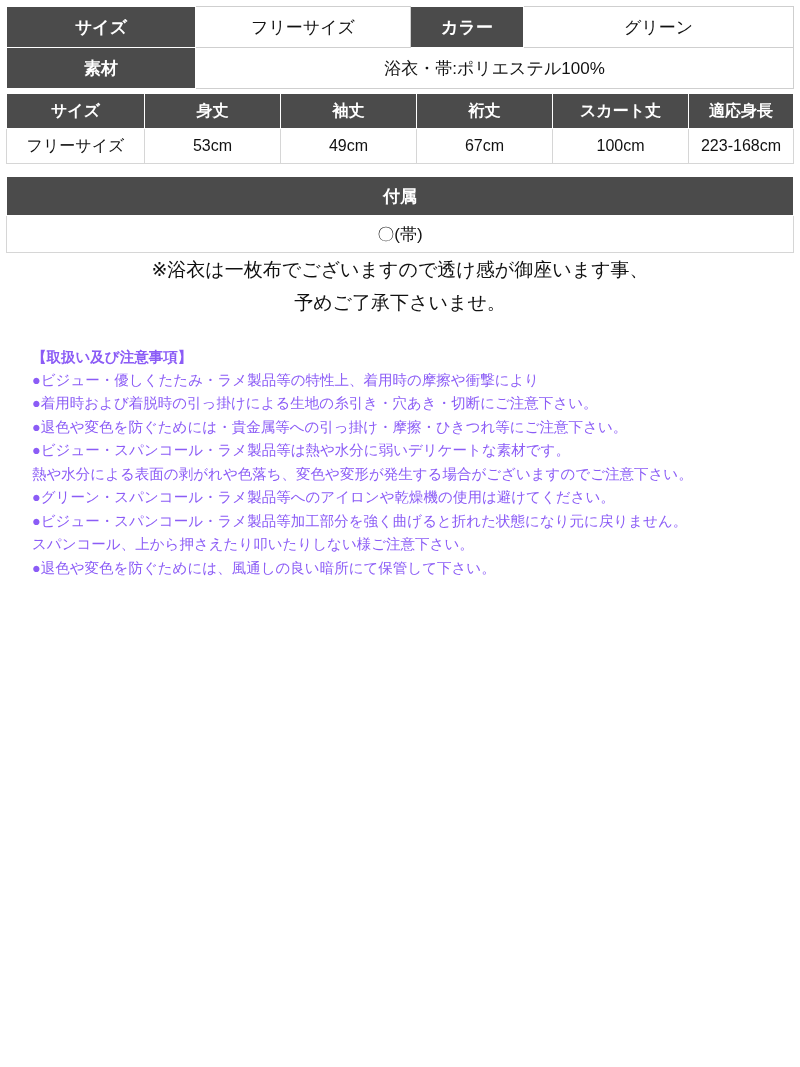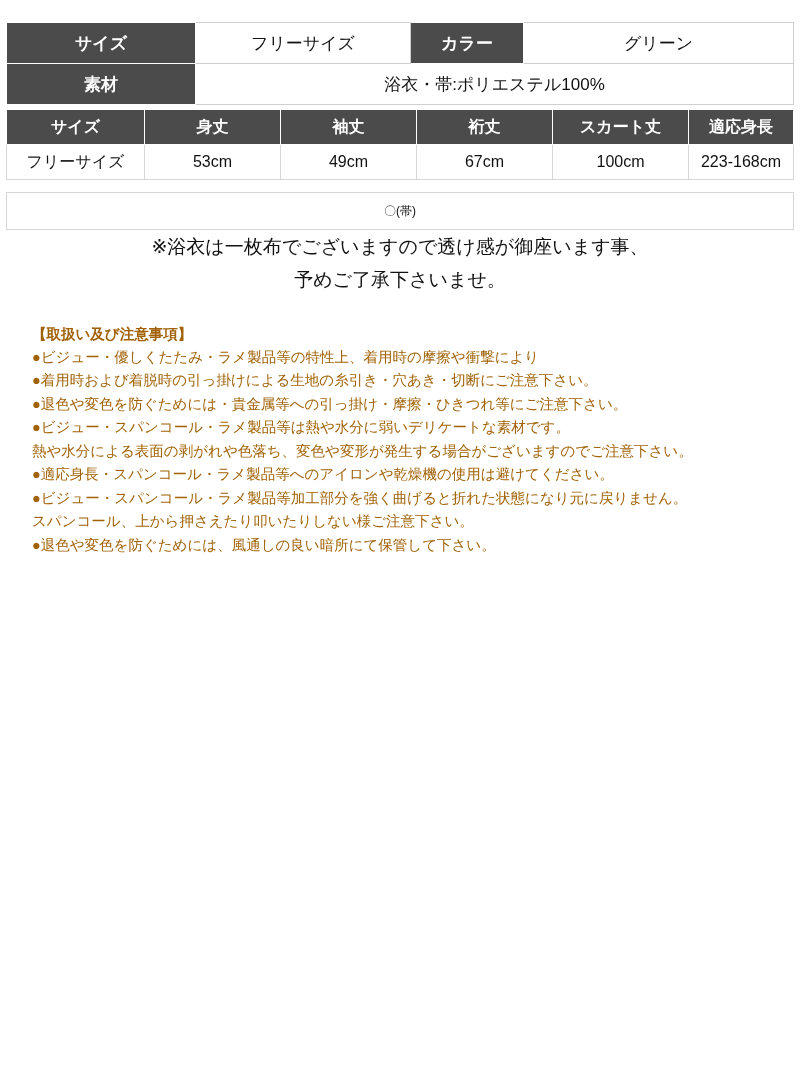--- a/index.html
+++ b/index.html
@@ -11,21 +11,21 @@
     width: 800px;
     height: 1067px;
     font-family: "Liberation Sans", "DejaVu Sans", sans-serif;
     color: #111111;
     -webkit-font-smoothing: antialiased;
   }
   .page {
     width: 800px;
     height: 1054px;
     box-sizing: border-box;
-    padding: 22px 6px 0 6px;
+    padding: 6px 6px 0 6px;
     position: relative;
   }
 
   table {
     border-collapse: collapse;
     width: 788px;
     table-layout: fixed;
   }
 
   
@@ -81,41 +81,41 @@
     color: #ffffff;
     font-weight: bold;
     font-size: 17px;
     height: 36px;
     text-align: center;
     border: 1px solid #ffffff;
   }
   .tbl-acc .val {
     background: #ffffff;
     color: #111111;
-    font-size: 12px;
+    font-size: 17px;
     height: 34px;
     text-align: center;
     border: 1px solid #d6d6d6;
   }
 
   
   .notice {
     text-align: center;
     font-size: 19px;
     line-height: 1.75;
     color: #111111;
   }
 
   
   .care {
     margin-top: 26px;
     padding-left: 26px;
     font-size: 14.5px;
     line-height: 1.62;
-    color: #a16207;
+    color: #8b5cf6;
   }
   .care .care-title {
     font-weight: bold;
   }
   .care p {
     margin: 0;
     white-space: nowrap;
   }
 </style>
 </head>
@@ -157,36 +157,39 @@
         <td>67cm</td>
         <td>100cm</td>
         <td>223-168cm</td>
       </tr>
     </tbody>
   </table>
 
   <table class="tbl-acc">
     <tbody>
       <tr>
+        <td class="hd">付属</td>
+      </tr>
+      <tr>
         <td class="val">〇(帯)</td>
       </tr>
     </tbody>
   </table>
 
   <div class="notice">
     <div>※浴衣は一枚布でございますので透け感が御座います事、</div>
     <div>予めご了承下さいませ。</div>
   </div>
 
   <div class="care">
     <p class="care-title">【取扱い及び注意事項】</p>
     <p>●ビジュー・優しくたたみ・ラメ製品等の特性上、着用時の摩擦や衝撃により</p>
     <p>●着用時および着脱時の引っ掛けによる生地の糸引き・穴あき・切断にご注意下さい。</p>
     <p>●退色や変色を防ぐためには・貴金属等への引っ掛け・摩擦・ひきつれ等にご注意下さい。</p>
     <p>●ビジュー・スパンコール・ラメ製品等は熱や水分に弱いデリケートな素材です。</p>
     <p>熱や水分による表面の剥がれや色落ち、変色や変形が発生する場合がございますのでご注意下さい。</p>
-    <p>●適応身長・スパンコール・ラメ製品等へのアイロンや乾燥機の使用は避けてください。</p>
+    <p>●グリーン・スパンコール・ラメ製品等へのアイロンや乾燥機の使用は避けてください。</p>
     <p>●ビジュー・スパンコール・ラメ製品等加工部分を強く曲げると折れた状態になり元に戻りません。</p>
     <p>スパンコール、上から押さえたり叩いたりしない様ご注意下さい。</p>
     <p>●退色や変色を防ぐためには、風通しの良い暗所にて保管して下さい。</p>
   </div>
 
 </div>
 
 </body></html>

